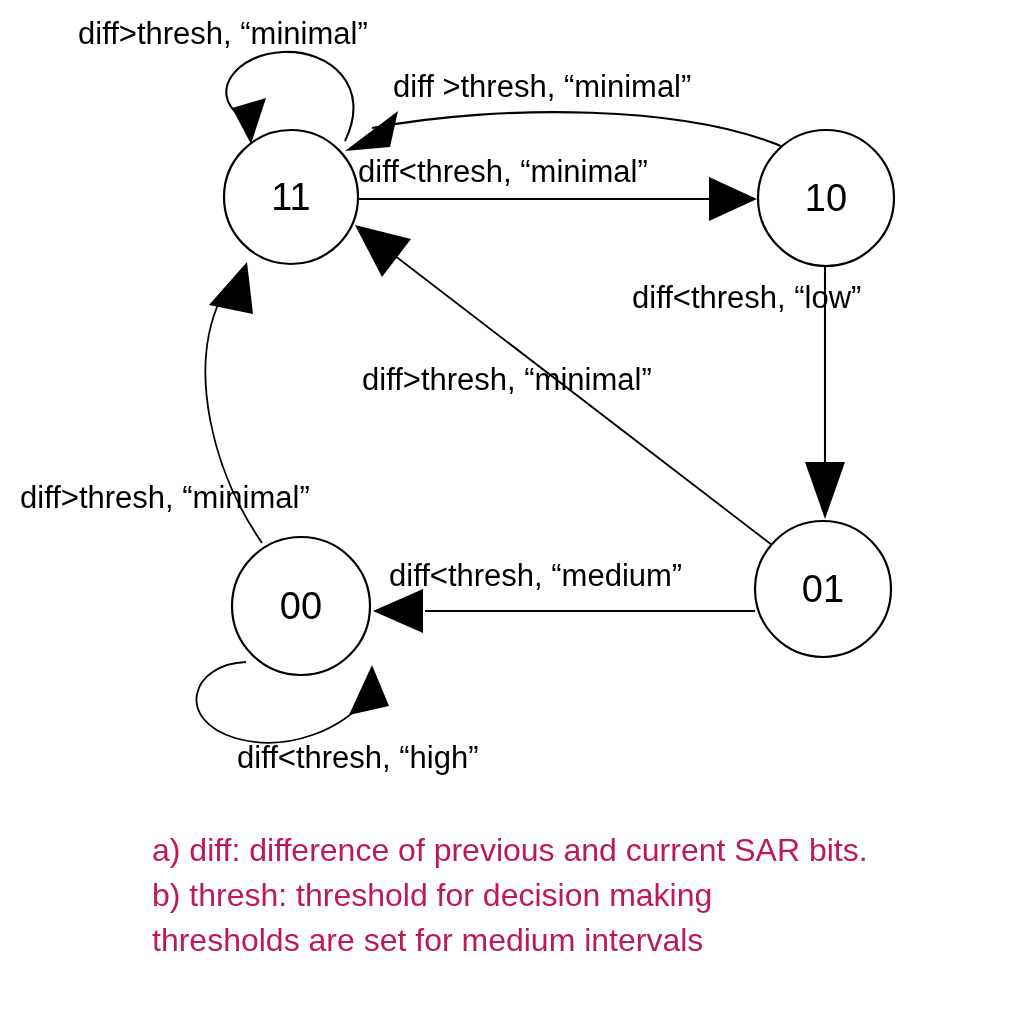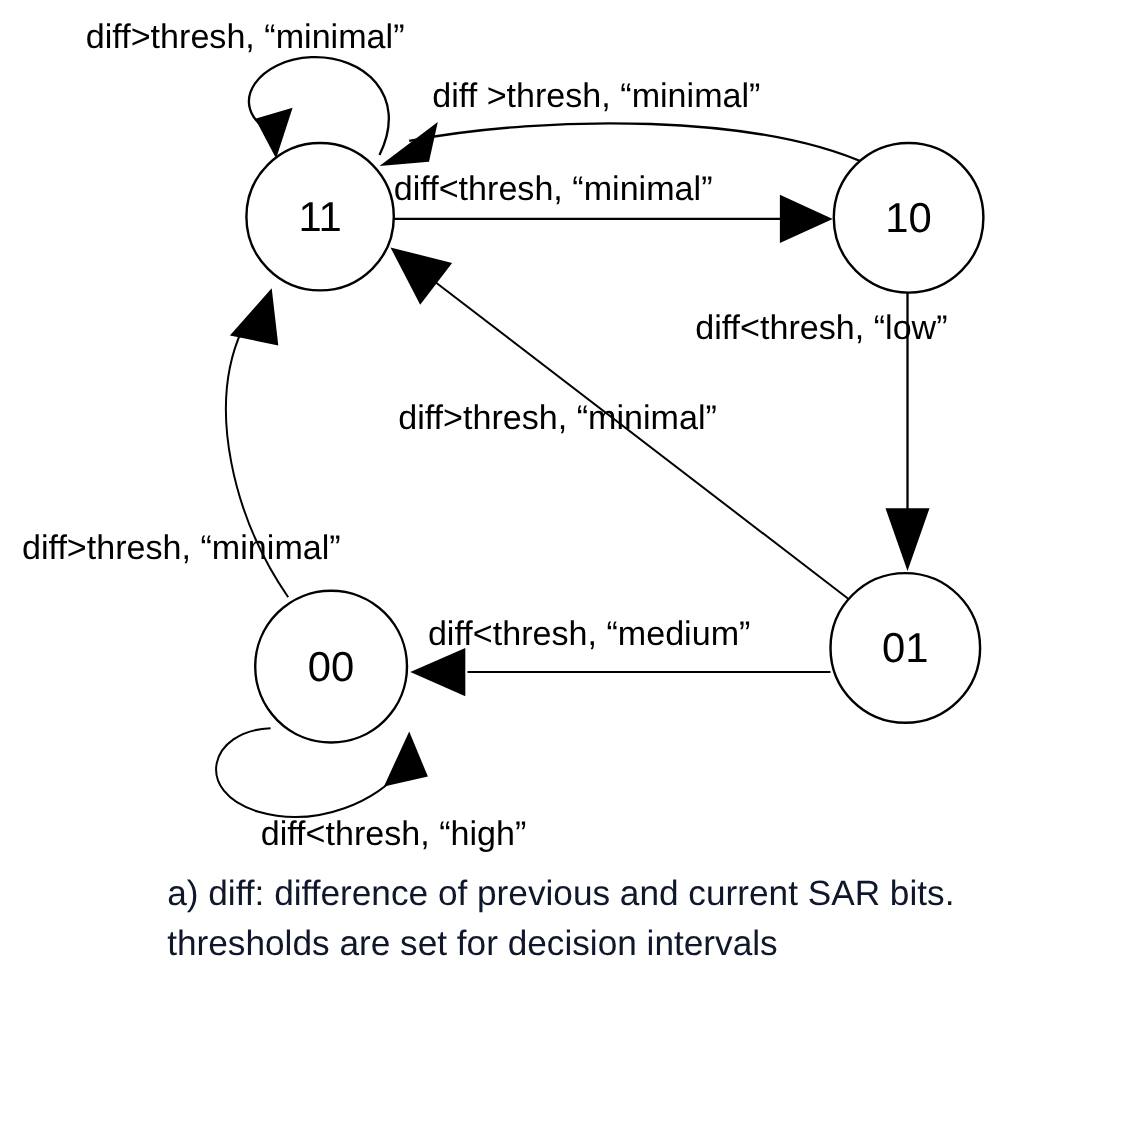--- a/index.html
+++ b/index.html
@@ -57,26 +57,26 @@
     fill: #000000;
     white-space: pre;
   }
   .arrowhead {
     fill: #000000;
     stroke: none;
   }
   .caption-block {
     position: absolute;
     left: 152px;
-    top: 790px;
+    top: 828px;
     width: 872px;
     font-family: "Liberation Sans", sans-serif;
     font-size: 32px;
     line-height: 45px;
-    color: #0f172a;
+    color: #be185d;
   }
   .caption-line {
     white-space: pre-wrap;
   }
 </style>
 </head>
 <body>
 
 <div id="figure-root">
 
@@ -155,16 +155,17 @@
     <text class="edge-label" x="20" y="508">diff&gt;thresh, “minimal”</text>
 
     <text class="edge-label" x="389" y="586">diff&lt;thresh, “medium”</text>
 
     <text class="edge-label" x="237" y="768">diff&lt;thresh, “high”</text>
 
   </svg>
 
   <div class="caption-block">
     <div class="caption-line">a) diff: difference of previous and current SAR bits.</div>
-    <div class="caption-line">thresholds are set for decision intervals</div>
+    <div class="caption-line">b) thresh: threshold for decision making</div>
+    <div class="caption-line">thresholds are set for medium intervals</div>
   </div>
 
 </div>
 
 </body></html>

